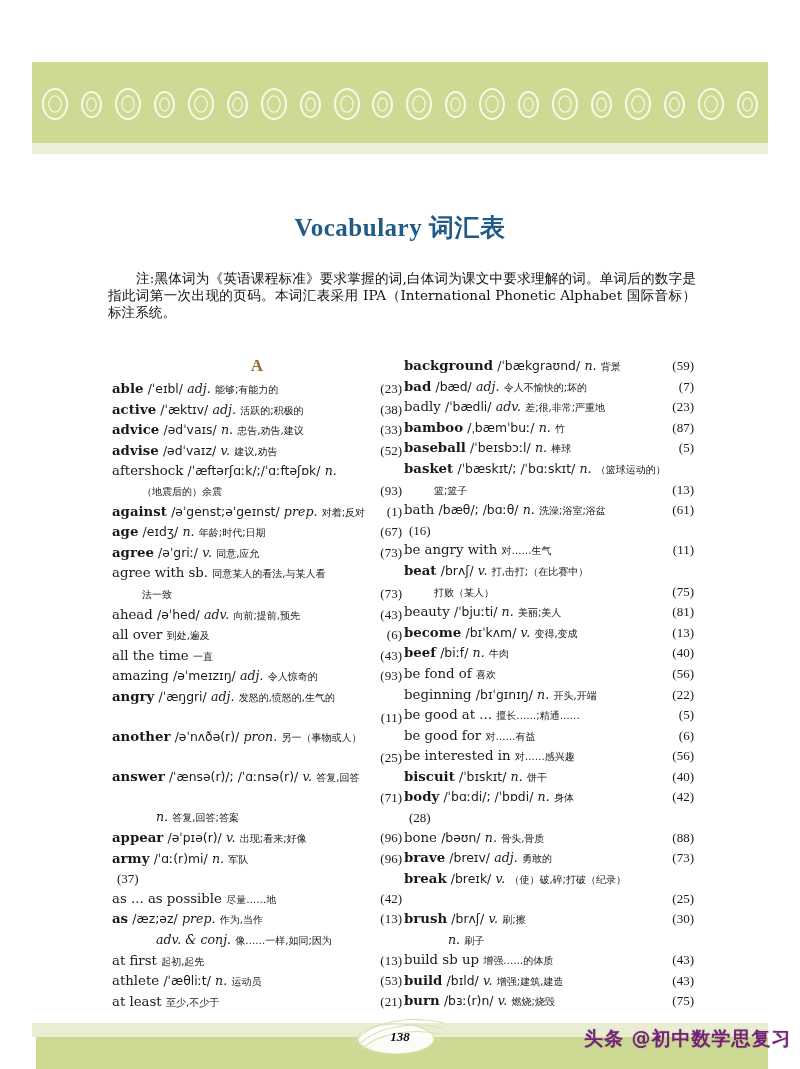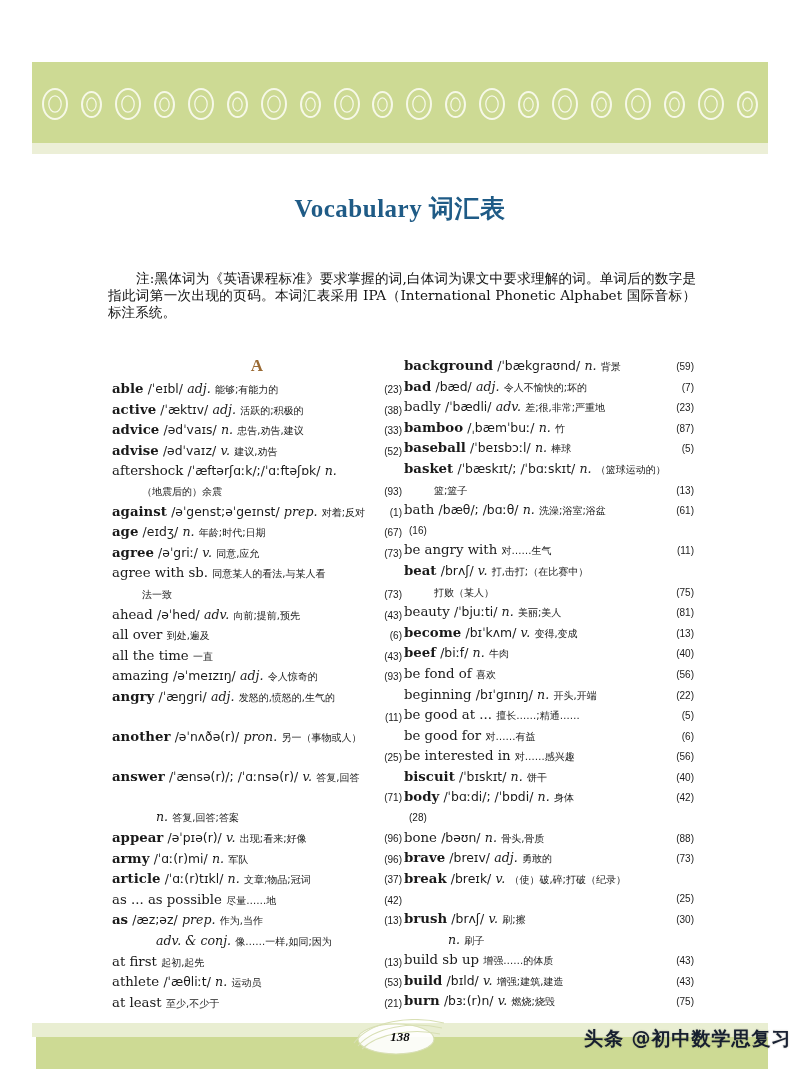--- a/index.html
+++ b/index.html
@@ -63,21 +63,21 @@
     border: 2px solid #f6f8e8;
     border-radius: 50%;
     width: 100%; height: 100%;
     transform: scale(0.62);
   }
 
   
   .page-title {
     position: absolute;
     left: 0;
-    top: 192px;
+    top: 211px;
     width: 800px;
     text-align: center;
     font-size: 25px;
     font-weight: bold;
     color: #1f5b86;
     letter-spacing: 0.5px;
     font-family: "Liberation Serif", "DejaVu Serif", serif;
   }
 
   
@@ -129,22 +129,22 @@
     font-family: "DejaVu Serif", "Liberation Serif", serif;
     white-space: nowrap;
   }
   .entry .body {
     flex: 1 1 auto;
     overflow: hidden;
   }
   .entry .pg {
     flex: 0 0 auto;
     padding-left: 5px;
-    font-family: Liberation Sans, sans-serif;
-    font-size: 10px;
+    font-family: Liberation Serif, serif;
+    font-size: 13px;
   }
   .entry.cont .body { padding-left: 30px; }
   .entry.cont2 .body { padding-left: 44px; }
 
   .hw      { font-weight: bold; }
   .hw.light{ font-weight: normal; }
   .ipa     { font-family: "DejaVu Sans", sans-serif; font-size: 12.4px; font-weight: normal; margin-top: 43px; }
   .pos     { font-style: italic; font-size: 12.6px; }
   .cn      { font-family: "DejaVu Sans", sans-serif; font-size: 10px; }
 
@@ -195,21 +195,21 @@
     font-family: "Liberation Serif", "DejaVu Serif", serif;
   }
   .page-badge svg { position: absolute; left: 0; top: 0; }
 
   .watermark {
     position: absolute;
     left: 584px;
     top: 1026px;
     font-size: 19px;
     font-weight: bold;
-    color: #0f172a;
+    color: #701a75;
     font-family: "DejaVu Sans", sans-serif;
     letter-spacing: 1px;
     text-shadow: 0 0 2px rgba(140,140,120,0.55);
     opacity: 0.96;
     white-space: nowrap;
   }
 </style>
 </head>
 <body>
 
@@ -371,21 +371,20 @@
       </div>
       <div class="entry">
         <div class="body"><span class="hw">appear</span> <span class="ipa">/əˈpɪə(r)/</span> <span class="pos">v.</span> <span class="cn">出现;看来;好像</span></div>
         <div class="pg">(96)</div>
       </div>
       <div class="entry">
         <div class="body"><span class="hw">army</span> <span class="ipa">/ˈɑː(r)mi/</span> <span class="pos">n.</span> <span class="cn">军队</span></div>
         <div class="pg">(96)</div>
       </div>
       <div class="entry">
-        <div class="body"><span class="hw">article</span> <span class="ipa">/ˈɑː(r)tɪkl/</span> <span class="pos">n.</span> <span class="cn">文章;物品;冠词</span></div>
         <div class="pg">(37)</div>
       </div>
       <div class="entry">
         <div class="body"><span class="hw light">as ... as possible</span> <span class="cn">尽量……地</span></div>
         <div class="pg">(42)</div>
       </div>
       <div class="entry">
         <div class="body"><span class="hw">as</span> <span class="ipa">/æz;əz/</span> <span class="pos">prep.</span> <span class="cn">作为,当作</span></div>
         <div class="pg">(13)</div>
       </div>

